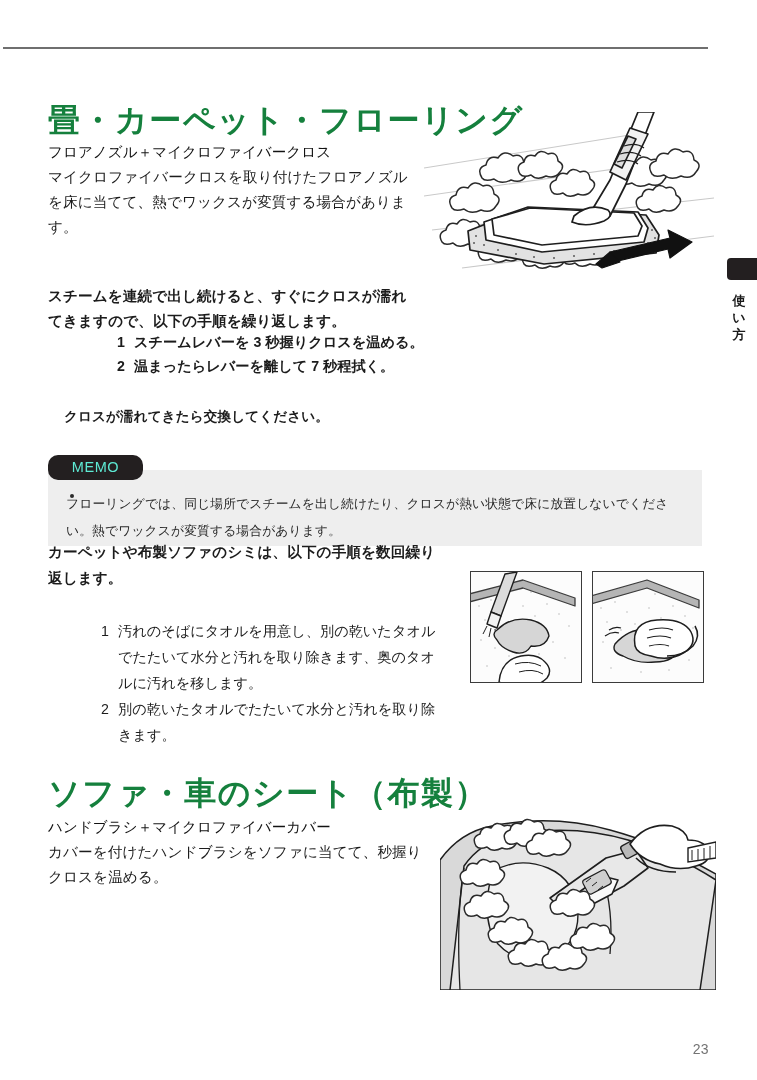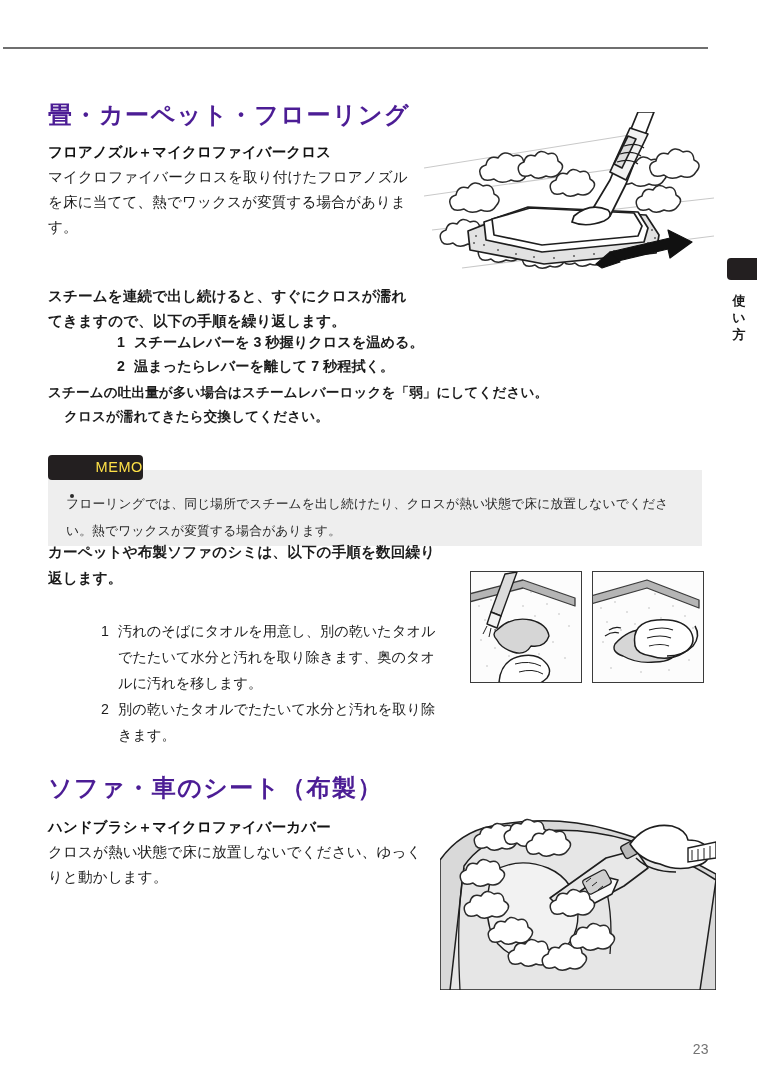--- a/index.html
+++ b/index.html
@@ -50,31 +50,31 @@
     line-height: 17px;
     color: #1a1a1a;
     text-align: center;
     letter-spacing: 0;
   }
   .side-tab-label span { display: block; }
 
   
   .h1 {
     position: absolute;
-    font-size: 24px;
+    font-size: 32px;
     font-weight: bold;
     letter-spacing: 1.5px;
-    color: #4c1d95;
+    color: #15803d;
     white-space: nowrap;
     text-align: right;
   }
   .h2 {
     position: absolute;
     font-size: 14.5px;
-    font-weight: bold;
+    font-weight: normal;
     letter-spacing: 0.1px;
     color: #121212;
     white-space: nowrap;
   }
   .body-txt {
     position: absolute;
     font-size: 14.6px;
     line-height: 25px;
     color: #1c1c1c;
     letter-spacing: 0.1px;
@@ -112,25 +112,25 @@
     height: 76px;
     background: #eeeeee;
   }
   .memo-tag {
     position: absolute;
     left: 48px;
     top: 455px;
     width: 95px;
     height: 25px;
     background: #231f20;
-    border-radius: 4px;
-    color: #fde047;
+    border-radius: 10px;
+    color: #5eead4;
     font-size: 14.5px;
     line-height: 25px;
-    text-align: right;
+    text-align: center;
     letter-spacing: 0.6px;
   }
   .memo-body {
     position: absolute;
     left: 66px;
     top: 490px;
     width: 628px;
     font-size: 12.8px;
     line-height: 27px;
     color: #2a2a2a;
@@ -191,21 +191,20 @@
     <div class="row">
       <span class="num">1</span>
       <span class="txt">スチームレバーを 3 秒握りクロスを温める。</span>
     </div>
     <div class="row">
       <span class="num">2</span>
       <span class="txt">温まったらレバーを離して 7 秒程拭く。</span>
     </div>
   </div>
 
-  <div class="body-txt bold" style="left:48px; top:381px; width:660px; font-size:13.6px; line-height:24px;">スチームの吐出量が多い場合はスチームレバーロックを「弱」にしてください。</div>
   <div class="body-txt bold" style="left:64px; top:405px; width:660px; font-size:13.6px; line-height:24px;">クロスが濡れてきたら交換してください。</div>
 
   <div class="illus" style="left:424px; top:112px; width:290px; height:168px;">
     <svg width="290" height="168" viewBox="0 0 290 168" xmlns="http://www.w3.org/2000/svg">
       <g fill="none" stroke="#c9c9c9" stroke-width="1.1">
         <line x1="0" y1="56" x2="212" y2="22"></line>
         <line x1="0" y1="84" x2="268" y2="46"></line>
         <line x1="8" y1="118" x2="290" y2="86"></line>
         <line x1="38" y1="156" x2="290" y2="124"></line>
       </g>
@@ -398,21 +397,21 @@
         <path d="M16 58 q6 -4 12 -2"></path>
         <path d="M12 64 q7 -5 14 -3"></path>
       </g>
     </svg>
   </div>
 
   <div class="h1" style="left:48px; top:772px;">ソファ・車のシート（布製）</div>
 
   <div class="h2" style="left:48px; top:818px;">ハンドブラシ＋マイクロファイバーカバー</div>
 
-  <div class="body-txt" style="left:48px; top:840px; width:382px;">クロスが熱い状態で床に放置しないでください、ゆっくりと動かします。</div>
+  <div class="body-txt" style="left:48px; top:840px; width:382px;">カバーを付けたハンドブラシをソファに当てて、秒握りクロスを温める。</div>
 
   <div class="illus" style="left:440px; top:814px; width:276px; height:176px;">
     <svg width="276" height="176" viewBox="0 0 276 176" xmlns="http://www.w3.org/2000/svg">
       <rect x="0" y="0" width="276" height="176" fill="#ffffff"></rect>
 
       <g stroke="#1e1e1e" stroke-width="1.5" fill="#d9d9d9" stroke-linejoin="round">
         <path d="M0 46 q20 -28 52 -34 q60 -12 118 4 q52 14 106 44 L276 176 L0 176 Z"></path>
       </g>
       <g stroke="#1e1e1e" stroke-width="1.5" fill="#e6e6e6" stroke-linejoin="round">
         <path d="M24 52 q18 -26 52 -32 q58 -10 112 6 q44 12 88 40 L260 176 L10 176 Z"></path>

